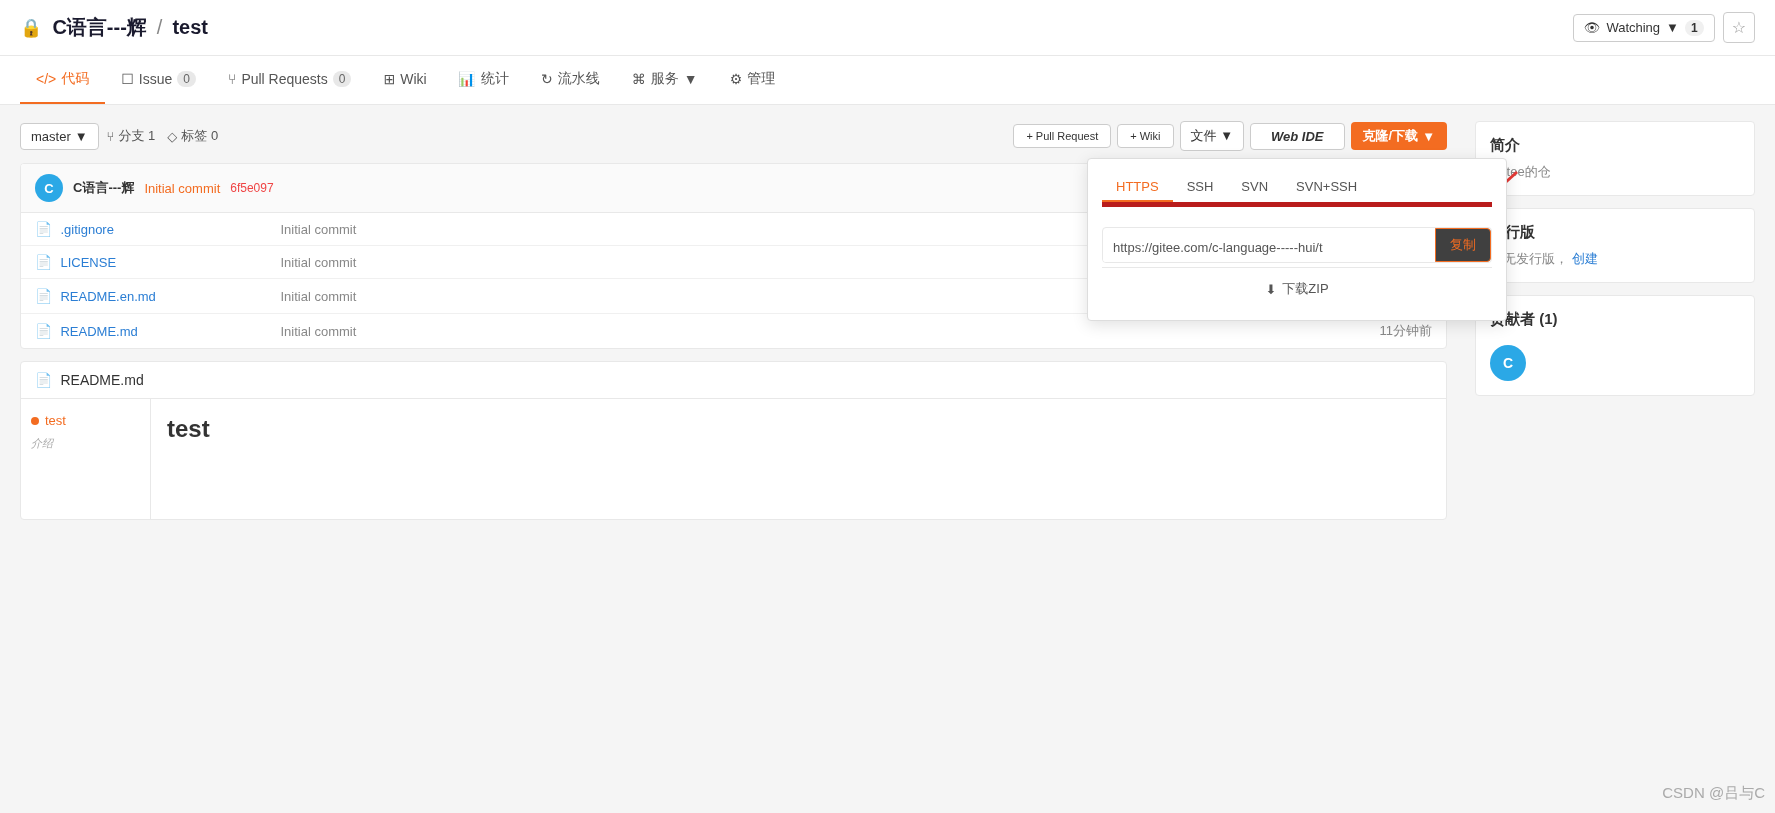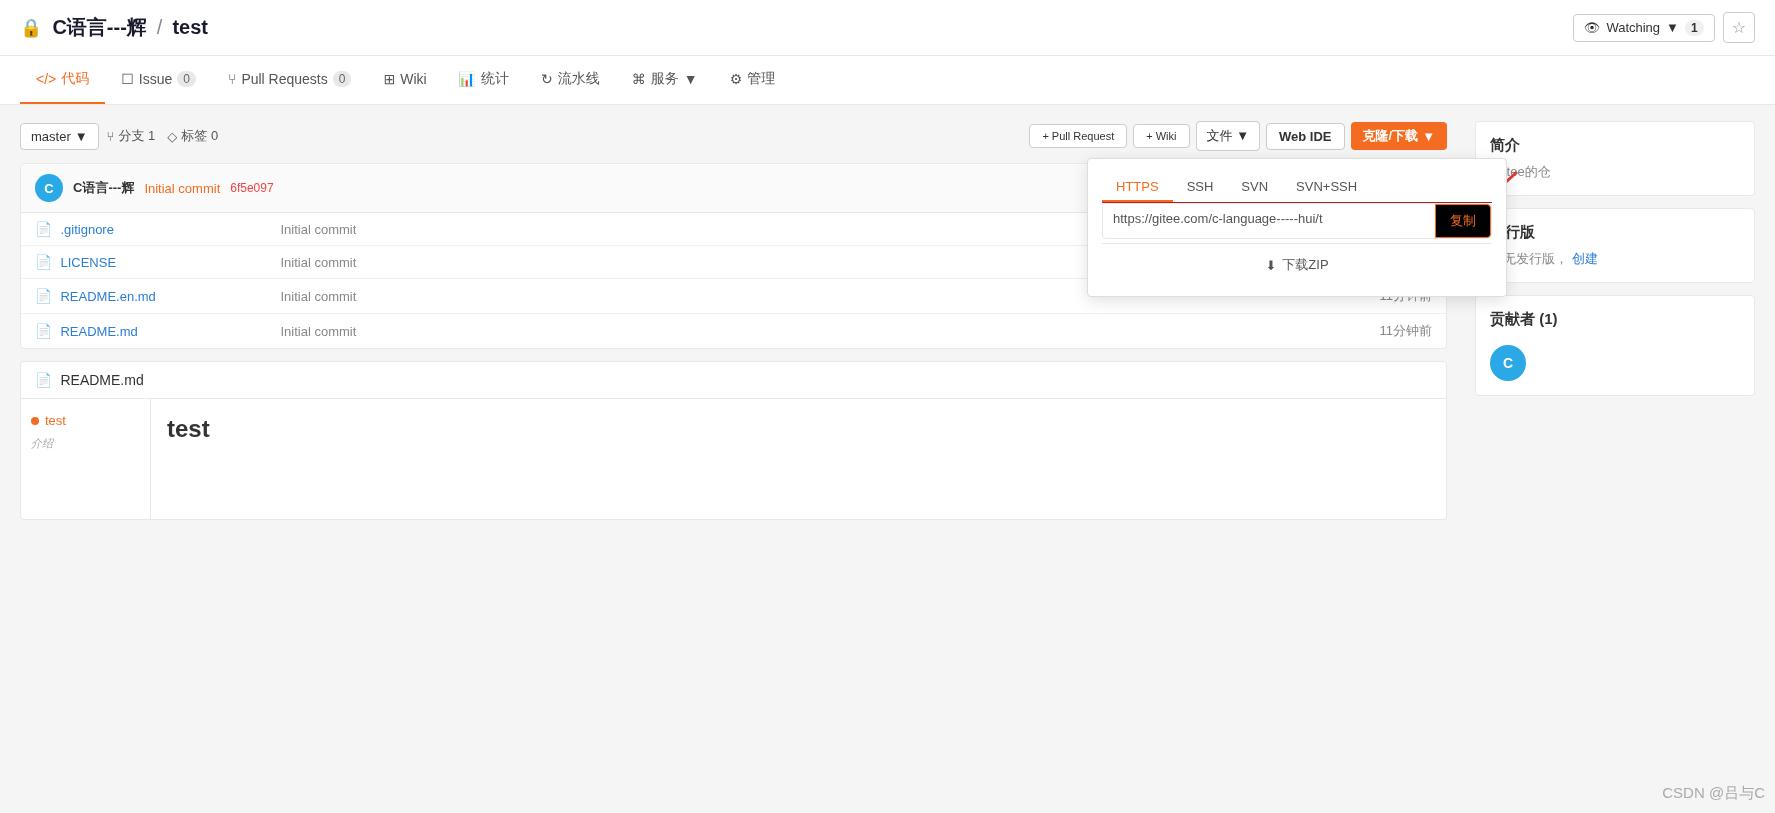--- a/index.html
+++ b/index.html
@@ -26,21 +26,21 @@
     .sidebar { width: 280px; flex-shrink: 0; }
 
     
     .branch-bar { display: flex; align-items: center; gap: 8px; margin-bottom: 12px; flex-wrap: wrap; }
     .branch-btn { display: flex; align-items: center; gap: 4px; border: 1px solid #ccc; border-radius: 4px; padding: 5px 10px; background: #fff; cursor: pointer; font-size: 13px; color: #333; }
     .branch-info { display: flex; align-items: center; gap: 12px; color: #555; font-size: 13px; flex: 1; }
     .branch-info span { display: flex; align-items: center; gap: 4px; }
     .action-btns { display: flex; align-items: center; gap: 6px; }
     .btn-outline { border: 1px solid #ccc; border-radius: 4px; padding: 5px 12px; background: #fff; cursor: pointer; font-size: 11px; color: #333; }
     .btn-files { border: 1px solid #ccc; border-radius: 4px; padding: 5px 10px; background: #fff; cursor: pointer; font-size: 13px; color: #333; }
-    .btn-webide { border: 1px solid #ccc; border-radius: 4px; padding: 5px 12px; background: #fff; cursor: pointer; font-size: 13px; font-weight: bold; color: #333; }
+    .btn-webide { border: 1px solid #ccc; border-radius: 4px; padding: 5px 20px; background: #fff; cursor: pointer; font-size: 13px; font-weight: bold; color: #333; font-style: italic; }
     .btn-clone { border: none; border-radius: 4px; padding: 5px 12px; background: #f36c21; cursor: pointer; font-size: 13px; color: #fff; font-weight: bold; display: flex; align-items: center; gap: 4px; position: relative; }
 
     
     .file-table { background: #fff; border: 1px solid #e8e8e8; border-radius: 4px; overflow: hidden; }
     .commit-row { display: flex; align-items: center; gap: 10px; padding: 10px 14px; border-bottom: 1px solid #e8e8e8; background: #fafafa; }
     .commit-avatar { width: 28px; height: 28px; border-radius: 50%; background: #2ba8e6; color: #fff; display: flex; align-items: center; justify-content: center; font-size: 13px; font-weight: bold; flex-shrink: 0; }
     .commit-author { color: #333; font-weight: bold; font-size: 13px; }
     .commit-message { color: #f36c21; font-size: 13px; cursor: pointer; }
     .commit-hash { color: #ef4444; font-size: 12px; }
     .commit-time { color: #888; font-size: 12px; margin-left: auto; }
@@ -67,26 +67,26 @@
     .sidebar-title { font-size: 15px; font-weight: bold; color: #333; margin-bottom: 8px; }
     .sidebar-intro { color: #888; font-size: 13px; }
     .sidebar-releases-title { font-size: 15px; font-weight: bold; color: #333; margin-bottom: 8px; }
     .sidebar-empty { color: #888; font-size: 13px; }
     .sidebar-create-link { color: #2b7ed4; cursor: pointer; font-size: 13px; }
     .contributors-title { font-size: 15px; font-weight: bold; color: #333; margin-bottom: 16px; }
     .contributor-avatar { width: 36px; height: 36px; border-radius: 50%; background: #2ba8e6; color: #fff; display: flex; align-items: center; justify-content: center; font-size: 14px; font-weight: bold; }
 
     
     .clone-dropdown { position: absolute; top: calc(100% + 8px); right: -60px; width: 420px; background: #fff; border: 1px solid #ddd; border-radius: 4px; box-shadow: 0 4px 16px rgba(0,0,0,0.12); z-index: 100; padding: 14px; }
-    .clone-tabs { display: flex; gap: 0; border-bottom: 1px solid #b91c1c; margin-bottom: 0; }
+    .clone-tabs { display: flex; gap: 0; border-bottom: 5px solid #b91c1c; margin-bottom: 20px; }
     .clone-tab { padding: 6px 14px; cursor: pointer; font-size: 13px; color: #555; border-bottom: 2px solid transparent; }
     .clone-tab.active { color: #f36c21; border-bottom: 2px solid #f36c21; }
-    .clone-url-row { display: flex; align-items: flex-start; gap: 0; border: 1px solid #e8e8e8; border-radius: 4px; overflow: hidden; margin-bottom: 1px; }
+    .clone-url-row { display: flex; align-items: flex-end; gap: 0; border: 1px solid #e8e8e8; border-radius: 4px; overflow: hidden; margin-bottom: 1px; }
     .clone-url-input { flex: 1; padding: 7px 10px; font-size: 13px; color: #555; border: none; outline: none; background: #fff; }
-    .clone-copy-btn { padding: 7px 14px; background: #000000; border-left: 1px solid #f36c21; color: #f36c21; font-size: 13px; cursor: pointer; border: 1px solid #f36c21; border-radius: 0 4px 4px 0; }
+    .clone-copy-btn { padding: 7px 14px; background: #404040; border-left: 1px solid #f36c21; color: #f36c21; font-size: 13px; cursor: pointer; border: 1px solid #f36c21; border-radius: 0 4px 4px 0; }
     .clone-download { display: flex; align-items: center; justify-content: center; gap: 6px; padding: 8px; cursor: pointer; color: #555; font-size: 13px; }
 
     .divider { height: 1px; background: #e8e8e8; margin: 4px 0; }
 
     
     .watermark { position: fixed; bottom: 10px; right: 10px; font-size: 15px; color: #aaa; }
   </style>
 </head>
 <body>
 

